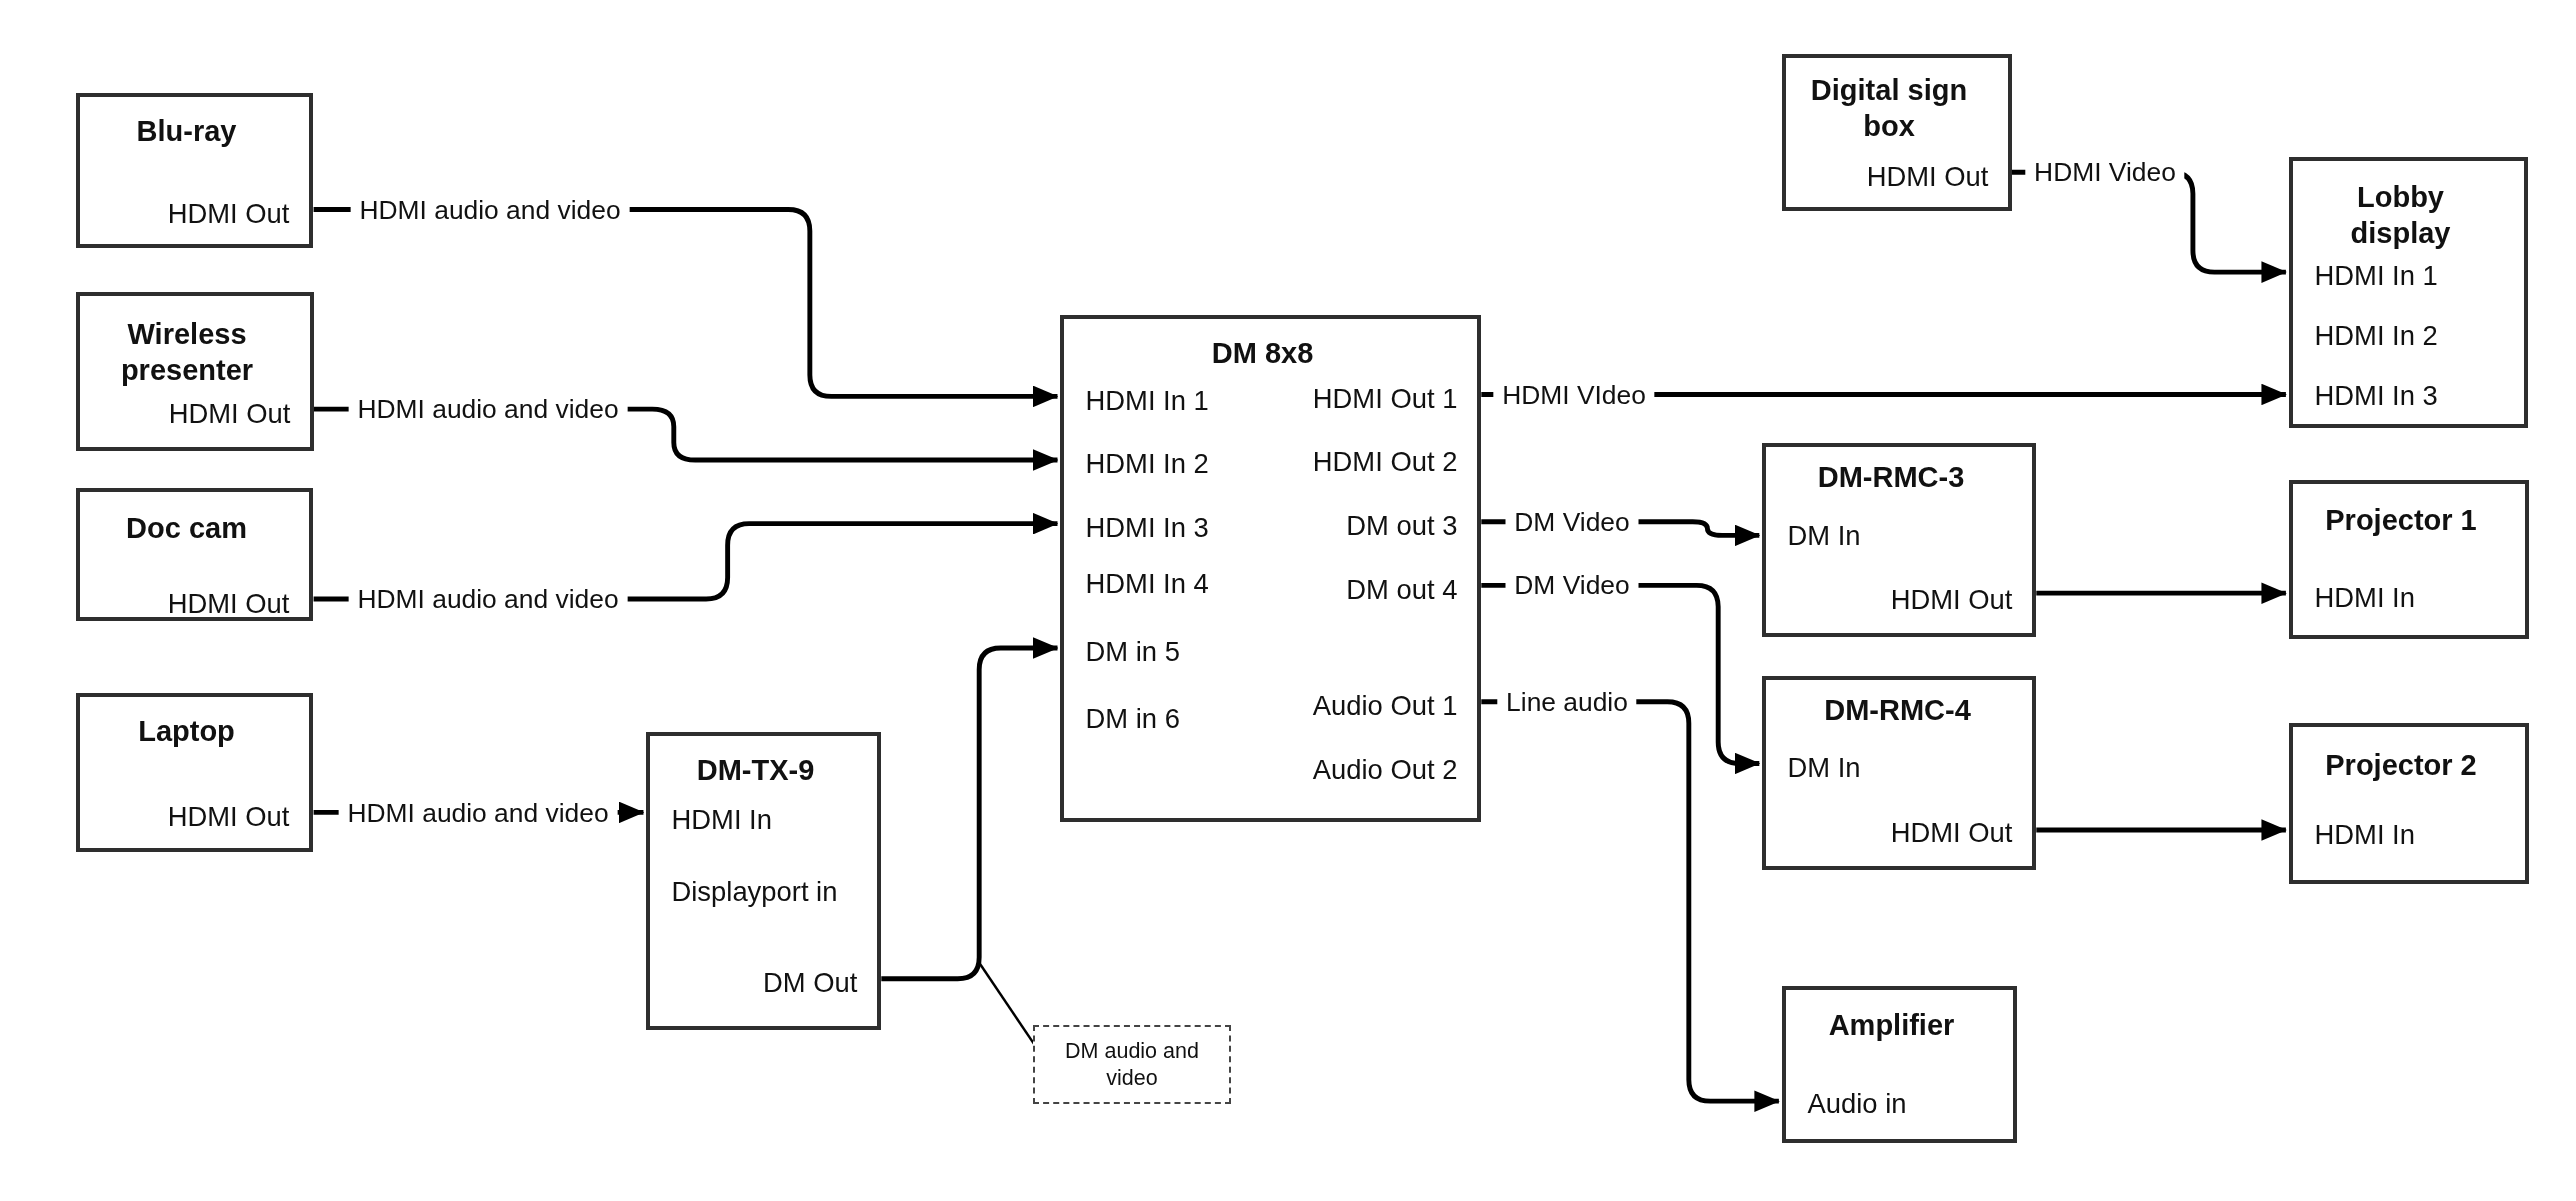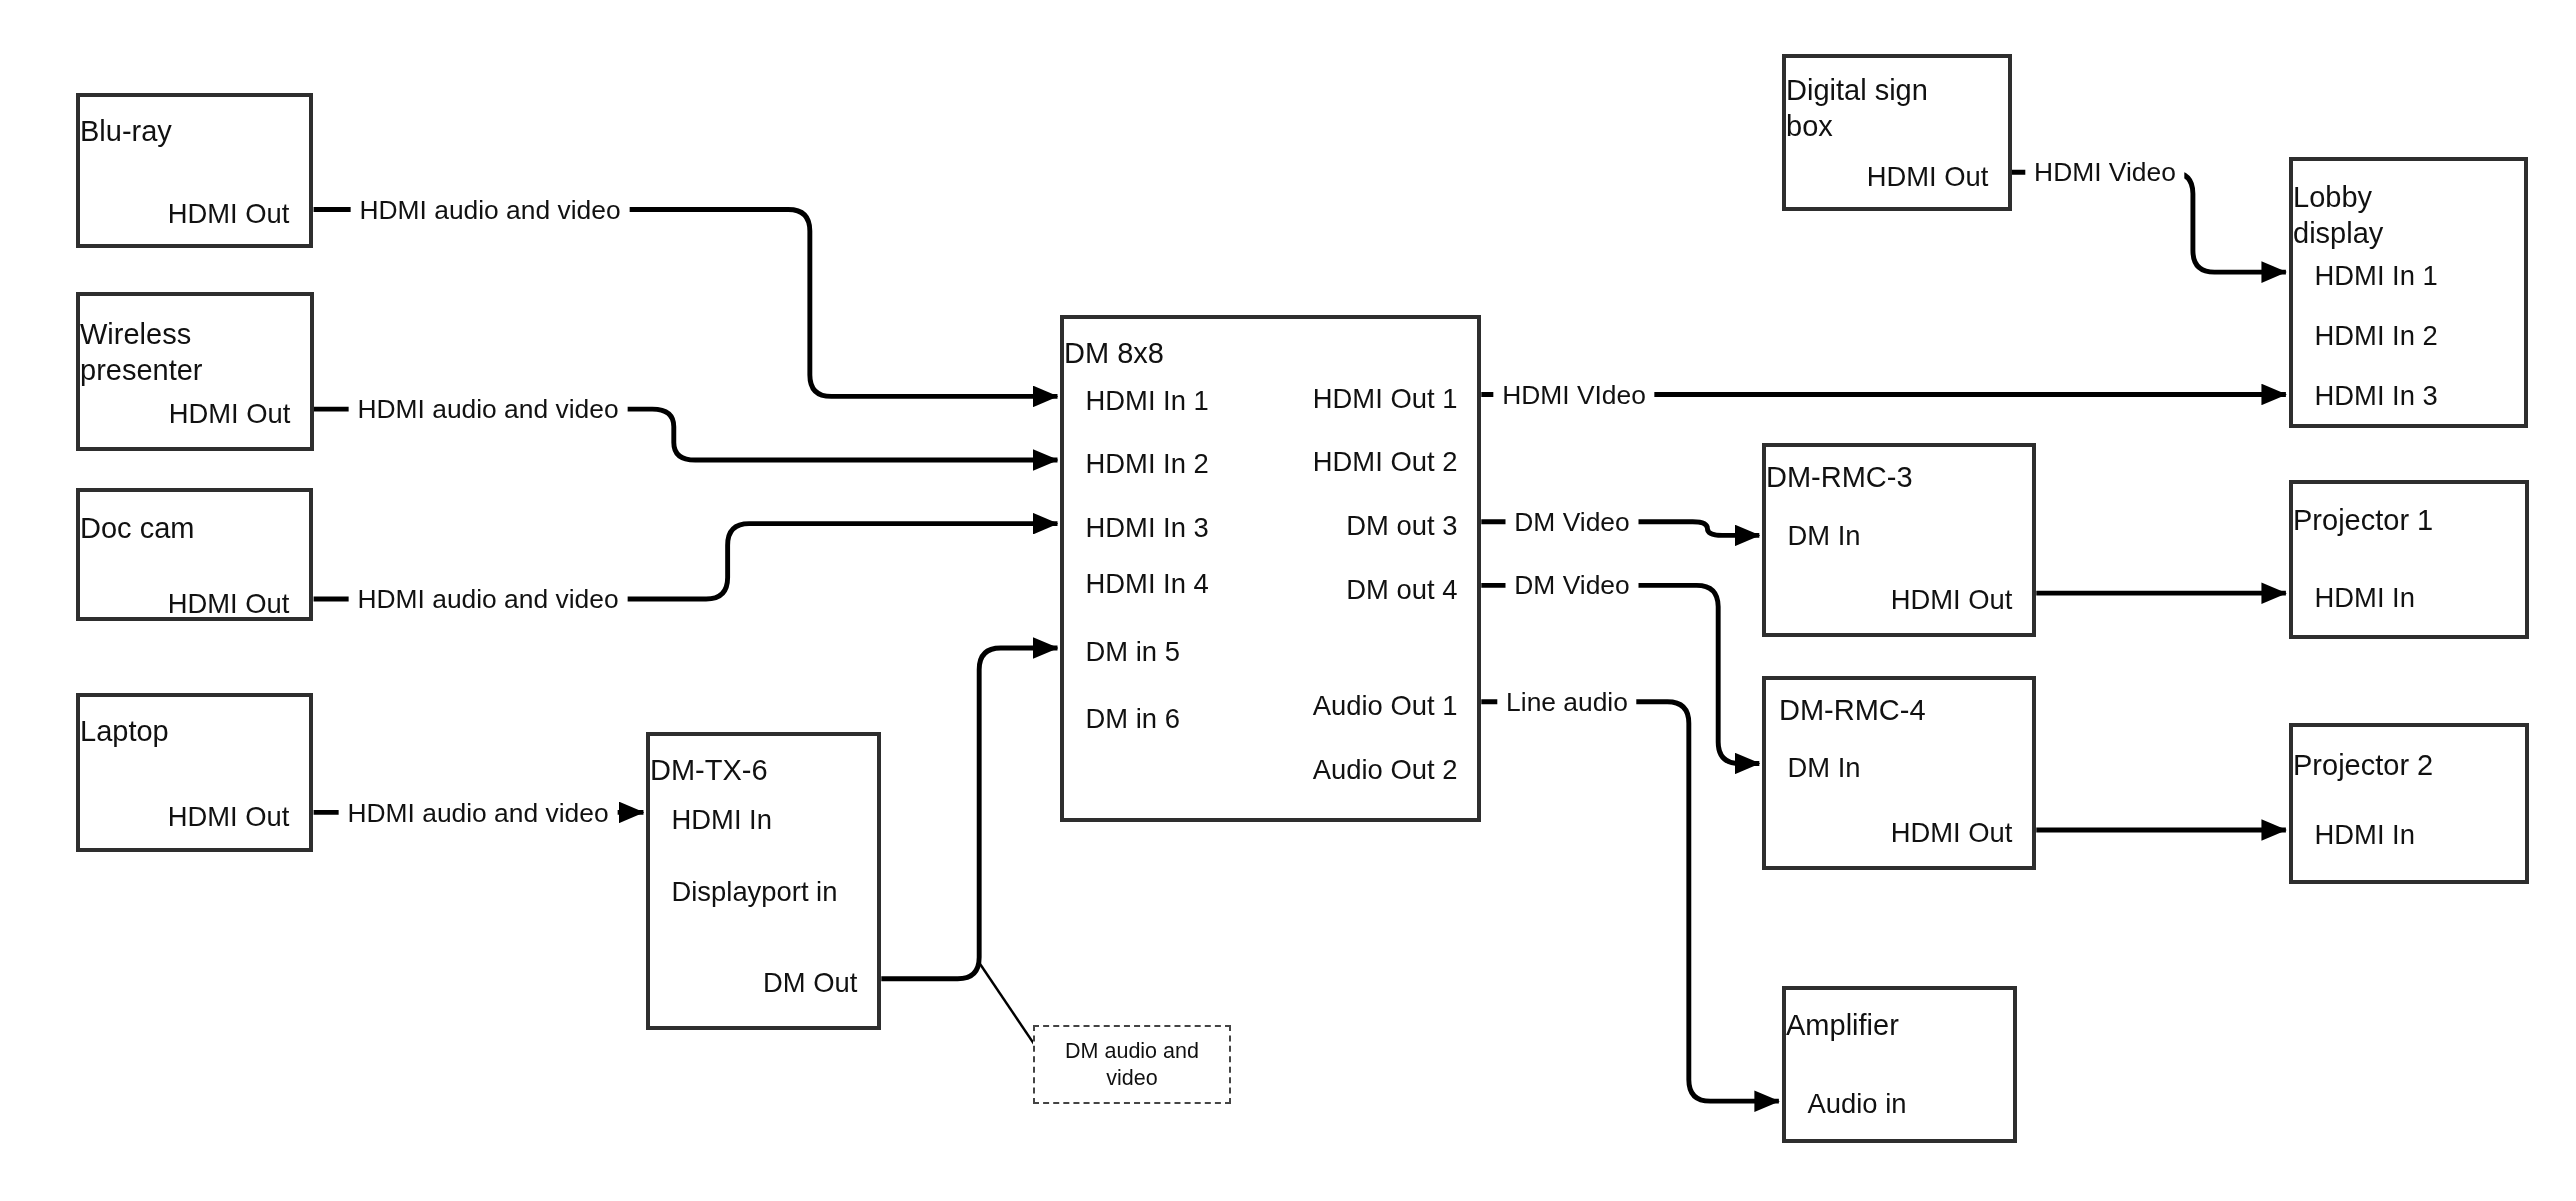--- a/index.html
+++ b/index.html
@@ -14,21 +14,22 @@
   .node{
     position:absolute;
     box-sizing:border-box;
     background:#ffffff;
     border:4.9px solid #2e2e2e;
     z-index:2;
   }
   .node-title{
     position:absolute;
     left:0;right:16px;
-    font-weight:normal;
+    text-align:center;
+    font-weight:bold;
     font-size:29px;
     line-height:36px;
     color:#111111;
     white-space:pre-line;
   }
   .port{
     position:absolute;
     font-size:27.4px;
     line-height:33px;
     color:#111111;
@@ -103,21 +104,21 @@
       </div>
       <div class="node" style="left: 76px; top: 488px; width: 237px; height: 133px;">
         <div class="node-title" style="top: 17.6px;">Doc cam</div>
         <div class="port right" style="top: 95px;">HDMI Out</div>
       </div>
       <div class="node" style="left: 76px; top: 693px; width: 237px; height: 159px;">
         <div class="node-title" style="top: 15.7px;">Laptop</div>
         <div class="port right" style="top: 103px;">HDMI Out</div>
       </div>
       <div class="node" style="left: 646px; top: 732px; width: 235px; height: 298px;">
-        <div class="node-title" style="top: 15.7px;">DM-TX-6</div>
+        <div class="node-title" style="top: 15.7px;">DM-TX-9</div>
         <div class="port left" style="top: 67px;">HDMI In</div>
         <div class="port left" style="top: 139px;">Displayport in</div>
         <div class="port right" style="top: 230px;">DM Out</div>
       </div>
       <div class="node" style="left: 1060px; top: 315px; width: 421px; height: 507px;">
         <div class="node-title" style="top: 15.7px;">DM 8x8</div>
         <div class="port left" style="top: 65px;">HDMI In 1</div>
         <div class="port left" style="top: 128px;">HDMI In 2</div>
         <div class="port left" style="top: 192px;">HDMI In 3</div>
         <div class="port left" style="top: 248px;">HDMI In 4</div>

